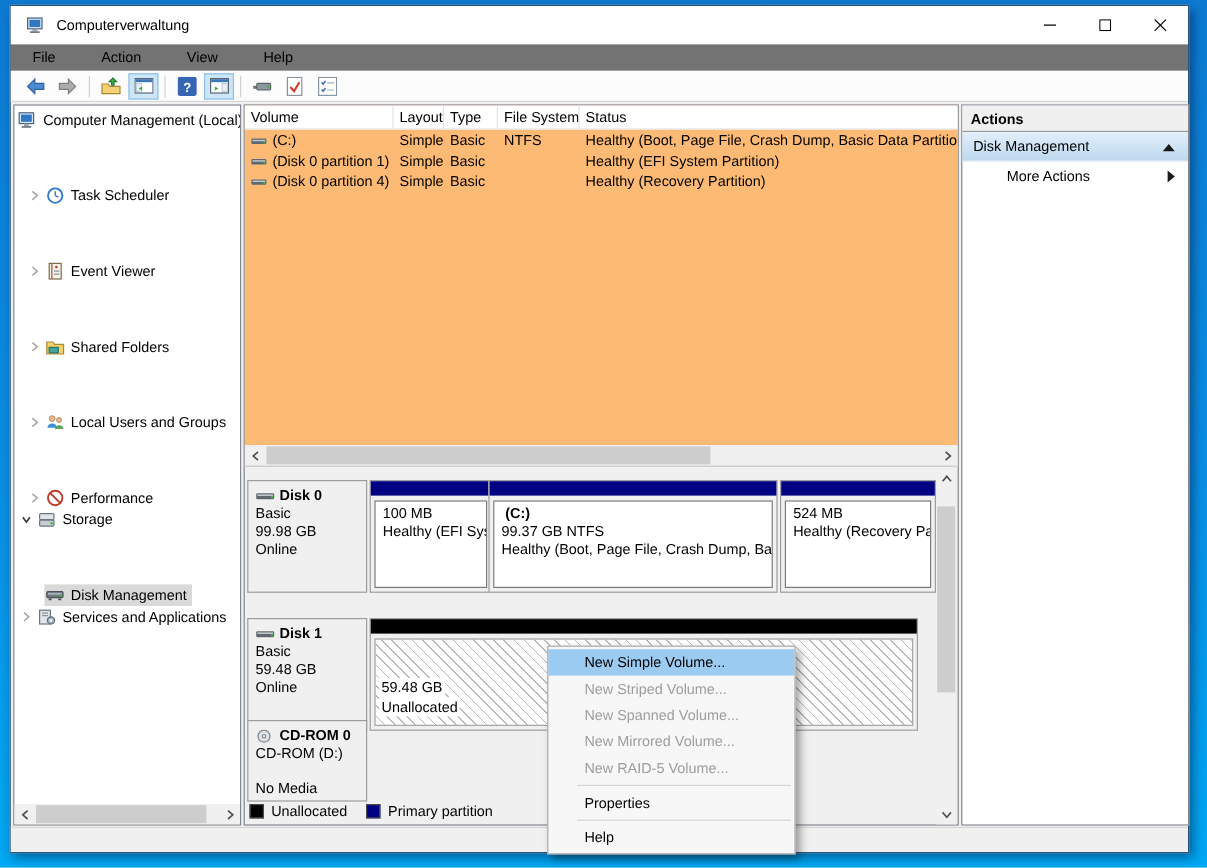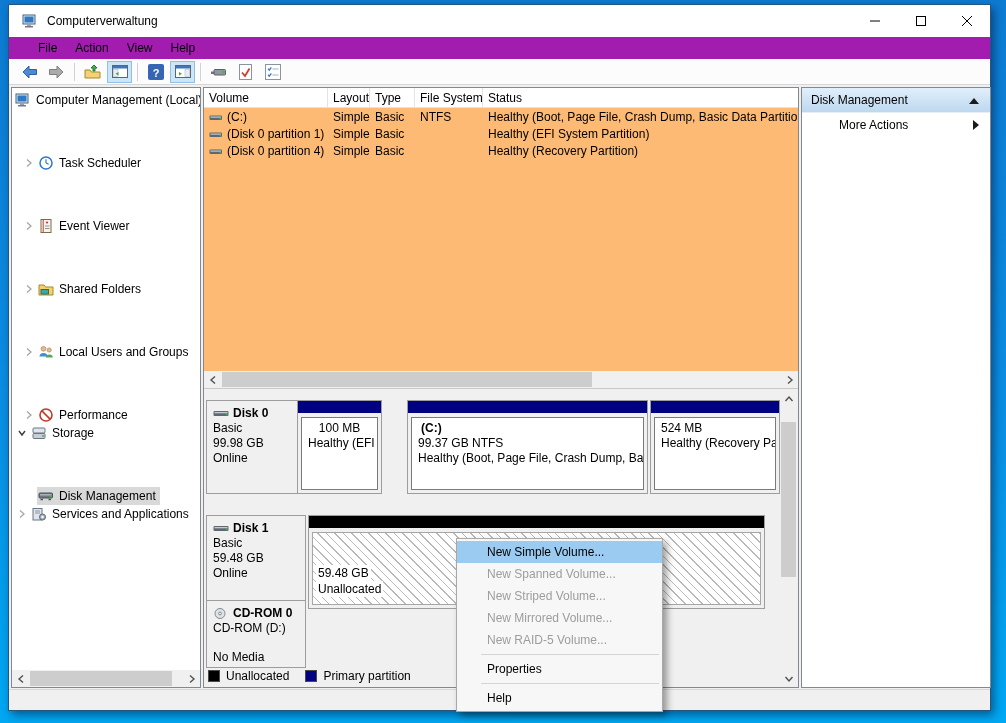--- a/index.html
+++ b/index.html
@@ -14,22 +14,22 @@
   .window { position:absolute; left:8px; top:4px; width:983px; height:707px;
             background:#f0f0f0; border:1px solid #28557e; box-shadow:3px 4px 9px rgba(0,0,30,.45); }
 
   .titlebar { position:absolute; left:0; top:0; right:0; height:32px; background:#fff;
               display:flex; align-items:center; }
   .app-icon { margin-left:13px; width:16px; height:16px; flex:0 0 16px; }
   .title-text { margin-left:9px; }
   .win-controls { position:absolute; right:0; top:0; height:32px; display:flex; }
   .win-btn { width:46px; height:32px; display:flex; align-items:center; justify-content:center; }
 
-  .menubar { position:absolute; left:0; top:32px; right:0; height:22px; background:#a21caf;
-             display:flex; align-items:center; padding-left:20px; }
+  .menubar { position:absolute; left:0; top:32px; right:0; height:22px; background:#737373;
+             display:flex; align-items:center; padding-left:9px;gap:20px; }
   .menu-item { padding:3px 9px; }
 
   .toolbar { position:absolute; left:0; top:54px; right:0; height:26px; background:#fcfcfc;
              border-bottom:1px solid #d7d7d7; display:flex; align-items:center; padding-left:7px; }
   .tbtn { width:25px; height:22px; display:flex; align-items:center; justify-content:center;
           border:1px solid transparent; margin:0 1px; }
   .tbtn.active { background:#cde6f7; border-color:#8fc0e6; }
   .tsep { width:1px; height:18px; background:#d2d2d2; margin:0 4px; }
 
   
@@ -460,21 +460,21 @@
                 <rect x="0.5" y="3" width="15" height="5" rx="1" fill="#5f6870"></rect>
                 <rect x="1.5" y="4" width="13" height="1.3" fill="#c2cad1"></rect>
                 <circle cx="13.7" cy="6.2" r="1" fill="#3dbb3d"></circle>
               </svg></span>
             <span>Disk 0</span>
           </div>
         <div>Basic</div>
         <div>99.98 GB</div>
         <div>Online</div>
       </div>
-      <div class="partition" style="left:91px; width:85px;text-align:center;">
+      <div class="partition" style="left:102px; width:102px;">
         <div class="pbar"></div>
         <div class="pinner">
           <div>100 MB</div>
           <div>Healthy (EFI Sys</div>
         </div>
       </div>
       <div class="partition" style="left:201px; width:241px;">
         <div class="pbar"></div>
         <div class="pinner">
           <div class="pt-title">(C:)</div>
@@ -546,36 +546,37 @@
       <div class="sb-thumb-v" style="top:32px; height:155px;"></div>
       <div class="sb-btn-v" style="bottom:0;">
           <svg width="10" height="8" viewBox="0 0 10 8">
             <polyline points="1.5,2 5,6 8.5,2" fill="none" stroke="#515151" stroke-width="1.4"></polyline>
           </svg>
         </div>
     </div>
   </div>
 
   <div class="actions-pane">
+    <div class="ap-header">Actions</div>
     <div class="ap-group">
       <span>Disk Management</span>
       <span class="caret-up"></span>
     </div>
     <div class="ap-item">
       <span>More Actions</span>
       <span class="caret-right"></span>
     </div>
   </div>
 
   <div class="statusbar"></div>
 </div>
 
 <div class="context-menu">
   <div class="cm-item highlighted">New Simple Volume...</div>
+  <div class="cm-item disabled">New Striped Volume...</div>
   <div class="cm-item disabled">New Spanned Volume...</div>
-  <div class="cm-item disabled">New Striped Volume...</div>
   <div class="cm-item disabled">New Mirrored Volume...</div>
   <div class="cm-item disabled">New RAID-5 Volume...</div>
   <div class="cm-sep"></div>
   <div class="cm-item">Properties</div>
   <div class="cm-sep"></div>
   <div class="cm-item">Help</div>
 </div>
 
 </body></html>

